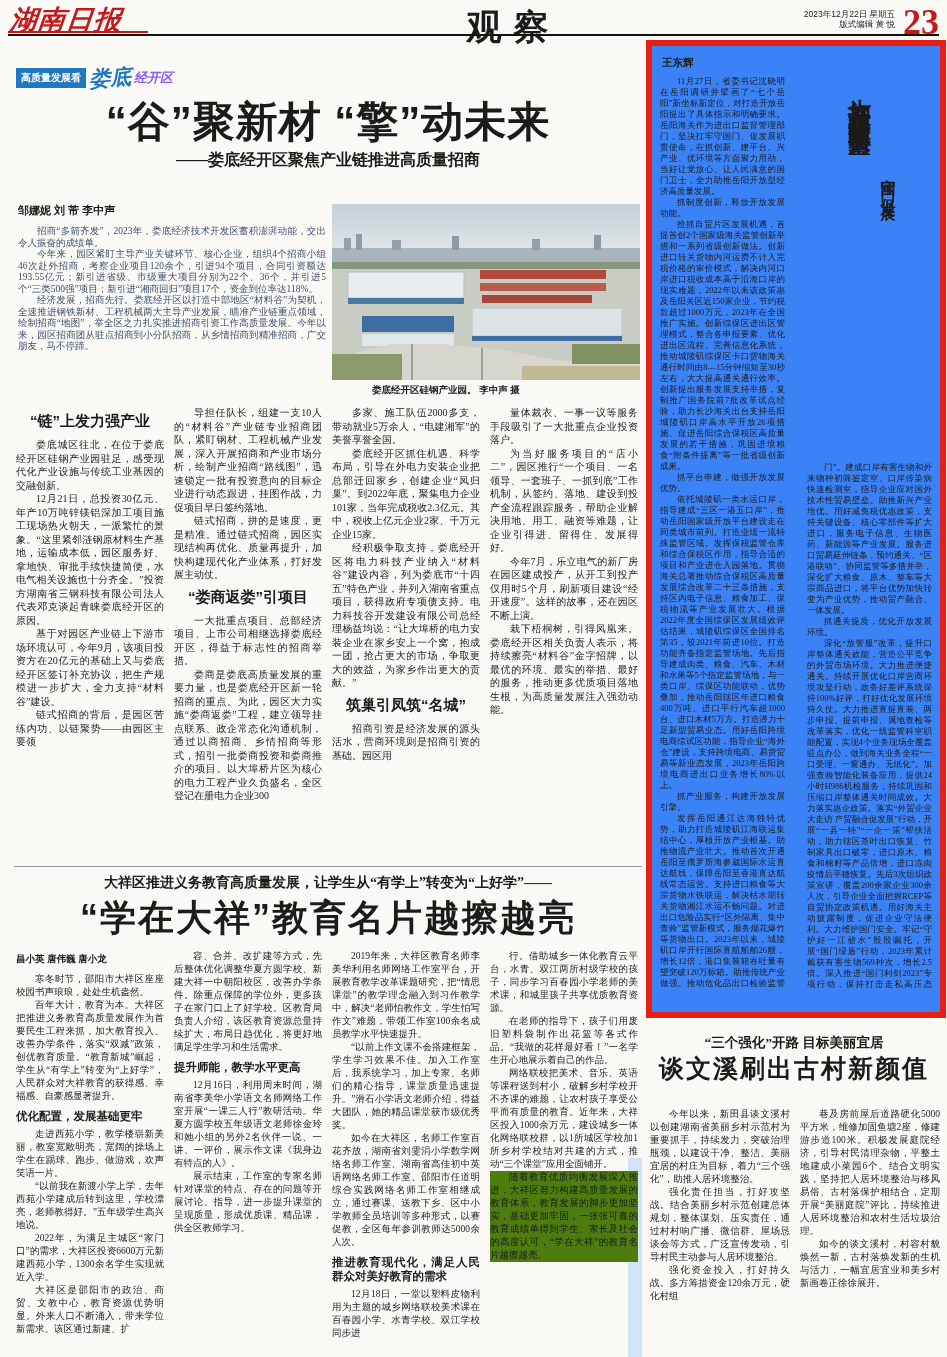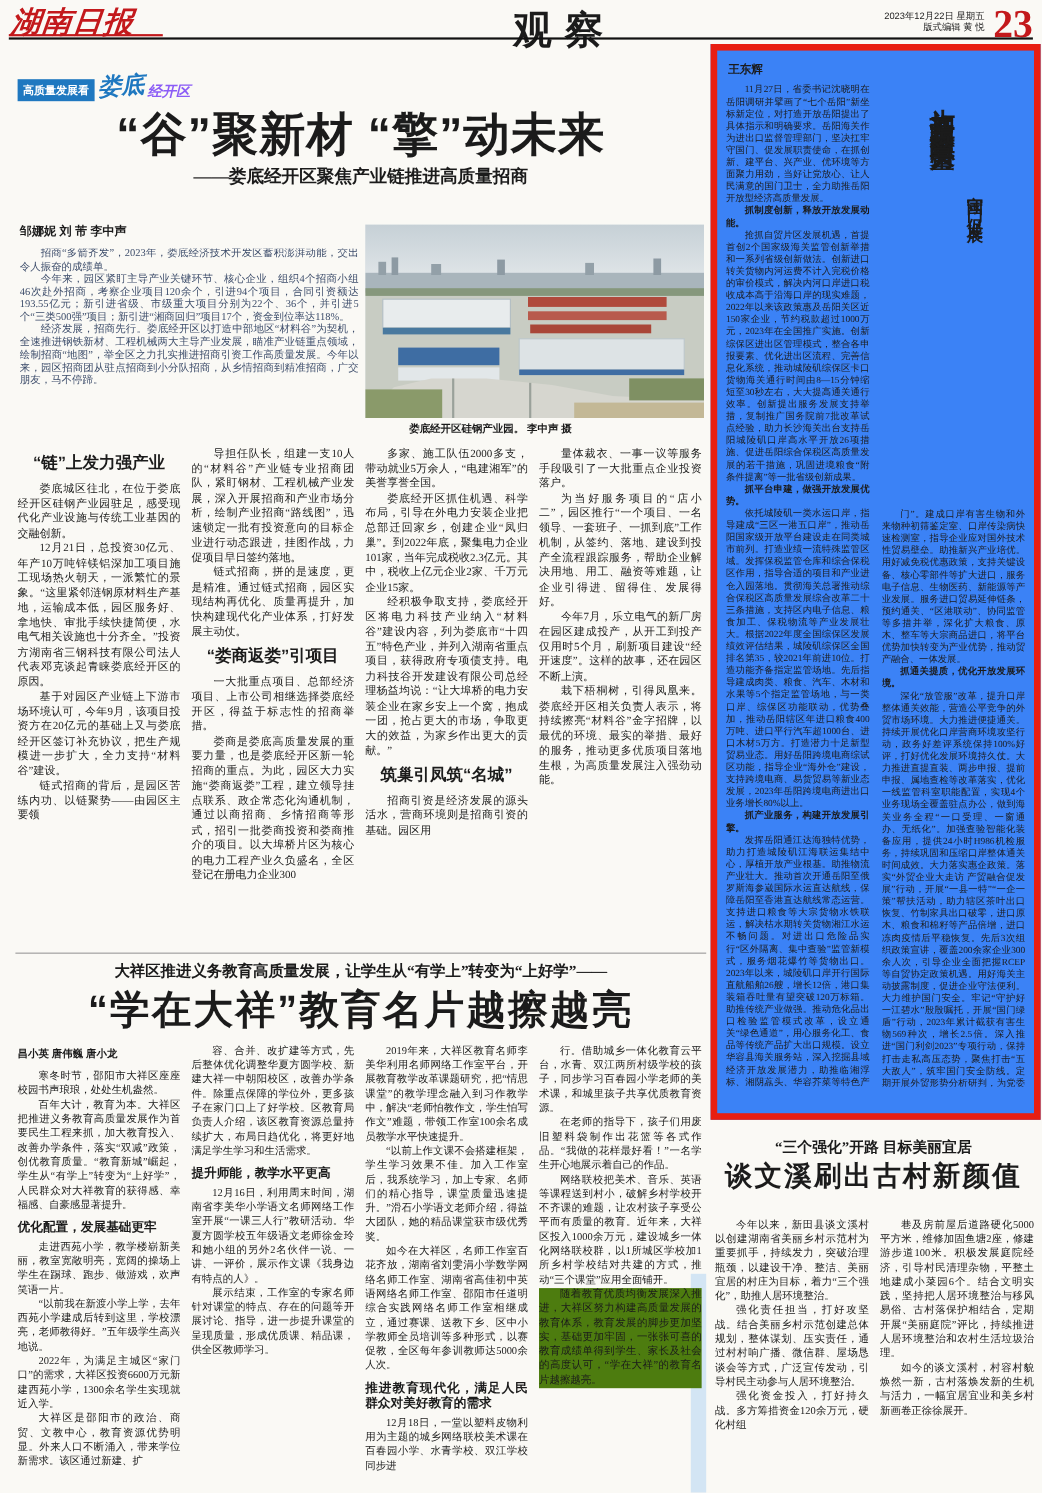--- a/index.html
+++ b/index.html
@@ -9,21 +9,21 @@
   
   .masthead{left:10px;top:2px;font-family:"Liberation Serif",serif;font-style:italic;font-weight:bold;
             font-size:27px;color:#c3191c;transform:skewX(-6deg);letter-spacing:1px;}
   .mast-underline{left:8px;top:31px;width:140px;height:2px;background:#c3191c;}
   .section-title{left:0;top:4px;width:947px;text-align:center;font-family:"Liberation Sans",sans-serif;
                  font-weight:bold;font-size:35px;letter-spacing:12px;padding-left:40px;}
   .hdr-info{right:52px;top:9px;text-align:right;font-size:8.5px;line-height:10px;font-family:"Liberation Sans",sans-serif;color:#222;}
   .page-num{right:8px;top:1px;font-size:36px;font-weight:bold;color:#c3191c;font-family:"Liberation Serif",serif;}
   .hdr-rule{left:8px;top:34px;width:931px;height:2px;background:#111;}
   
-  .badge{left:16px;top:64px;display:flex;align-items:flex-end;gap:3px;}
+  .badge{left:16px;top:64px;display:flex;align-items:center;gap:3px;}
   .badge-box{background:#1f78c0;color:#fff;font-family:"Liberation Sans",sans-serif;font-weight:bold;
              font-size:10px;padding:3px 5px;}
   .badge-name{color:#1f78c0;font-weight:bold;font-style:italic;font-size:21px;transform:rotate(-4deg);}
   .badge-suffix{color:#8b5cf6;font-weight:bold;font-style:italic;font-size:13px;}
   
   .lead-headline{left:14px;top:94px;width:628px;text-align:center;font-family:"Liberation Sans",sans-serif;
                  font-weight:bold;font-size:42px;letter-spacing:1px;}
   .lead-subhead{left:14px;top:150px;width:628px;text-align:center;font-weight:bold;font-size:16px;}
   .lead-byline{left:18px;top:203px;font-weight:bold;font-size:11px;font-family:"Liberation Sans",sans-serif;}
   .lead-intro{left:18px;top:226px;width:308px;height:166px;overflow:hidden;color:#3d4d6b;
@@ -35,24 +35,24 @@
   .col{position:absolute;top:406px;height:454px;width:148px;overflow:hidden;
        font-size:10px;line-height:13.5px;text-align:justify;}
   .col p{margin:0;text-indent:2em;}
   .sec-head{font-family:"Liberation Sans",sans-serif;font-weight:bold;font-size:15px;text-align:center;
             text-indent:0 !important;margin:6px 0 8px 0 !important;line-height:18px;}
   .c1{left:16px;} .c2{left:174px;} .c3{left:332px;} .c4{left:490px;}
   
   .redbox{left:646px;top:40px;width:272px;height:950px;border:6px solid #e81e12;background:#3b82f6;
           padding:8px 8px 8px 8px;overflow:hidden;}
   .kg-author{font-weight:bold;font-size:10.5px;font-family:"Liberation Sans",sans-serif;margin:2px 0 6px 2px;}
-  .kg-cols{display:flex;gap:11px;height:912px;overflow:hidden;}
+  .kg-cols{display:flex;gap:22px;height:912px;overflow:hidden;}
   .kg-col{width:131px;font-size:8.5px;line-height:11px;text-align:justify;overflow:hidden;}
   .kg-col p{margin:0;text-indent:2em;}
-  .kg-col p.bold{font-weight:bold;font-family:"Liberation Sans",sans-serif;}
+  .kg-col p.bold{font-weight:normal;font-family:"Liberation Sans",sans-serif;}
   .kg-titleblock{height:382px;display:flex;flex-direction:row;justify-content:center;gap:8px;padding-top:4px;}
   .kg-vtitle{writing-mode:vertical-rl;font-family:"Liberation Sans",sans-serif;font-weight:bold;
              font-size:23px;letter-spacing:3px;line-height:30px;}
   .kg-vsub{writing-mode:vertical-rl;font-family:"Liberation Sans",sans-serif;font-weight:bold;
            font-size:15px;letter-spacing:4px;margin-top:86px;}
   
   .edu-rule{left:14px;top:866px;width:628px;height:1px;background:#999;}
   .edu-kicker{left:14px;top:874px;width:628px;text-align:center;font-weight:bold;font-size:14px;}
   .edu-headline{left:14px;top:894px;width:628px;text-align:center;font-family:"Liberation Sans",sans-serif;
                 font-weight:bold;font-size:36px;letter-spacing:2px;}

